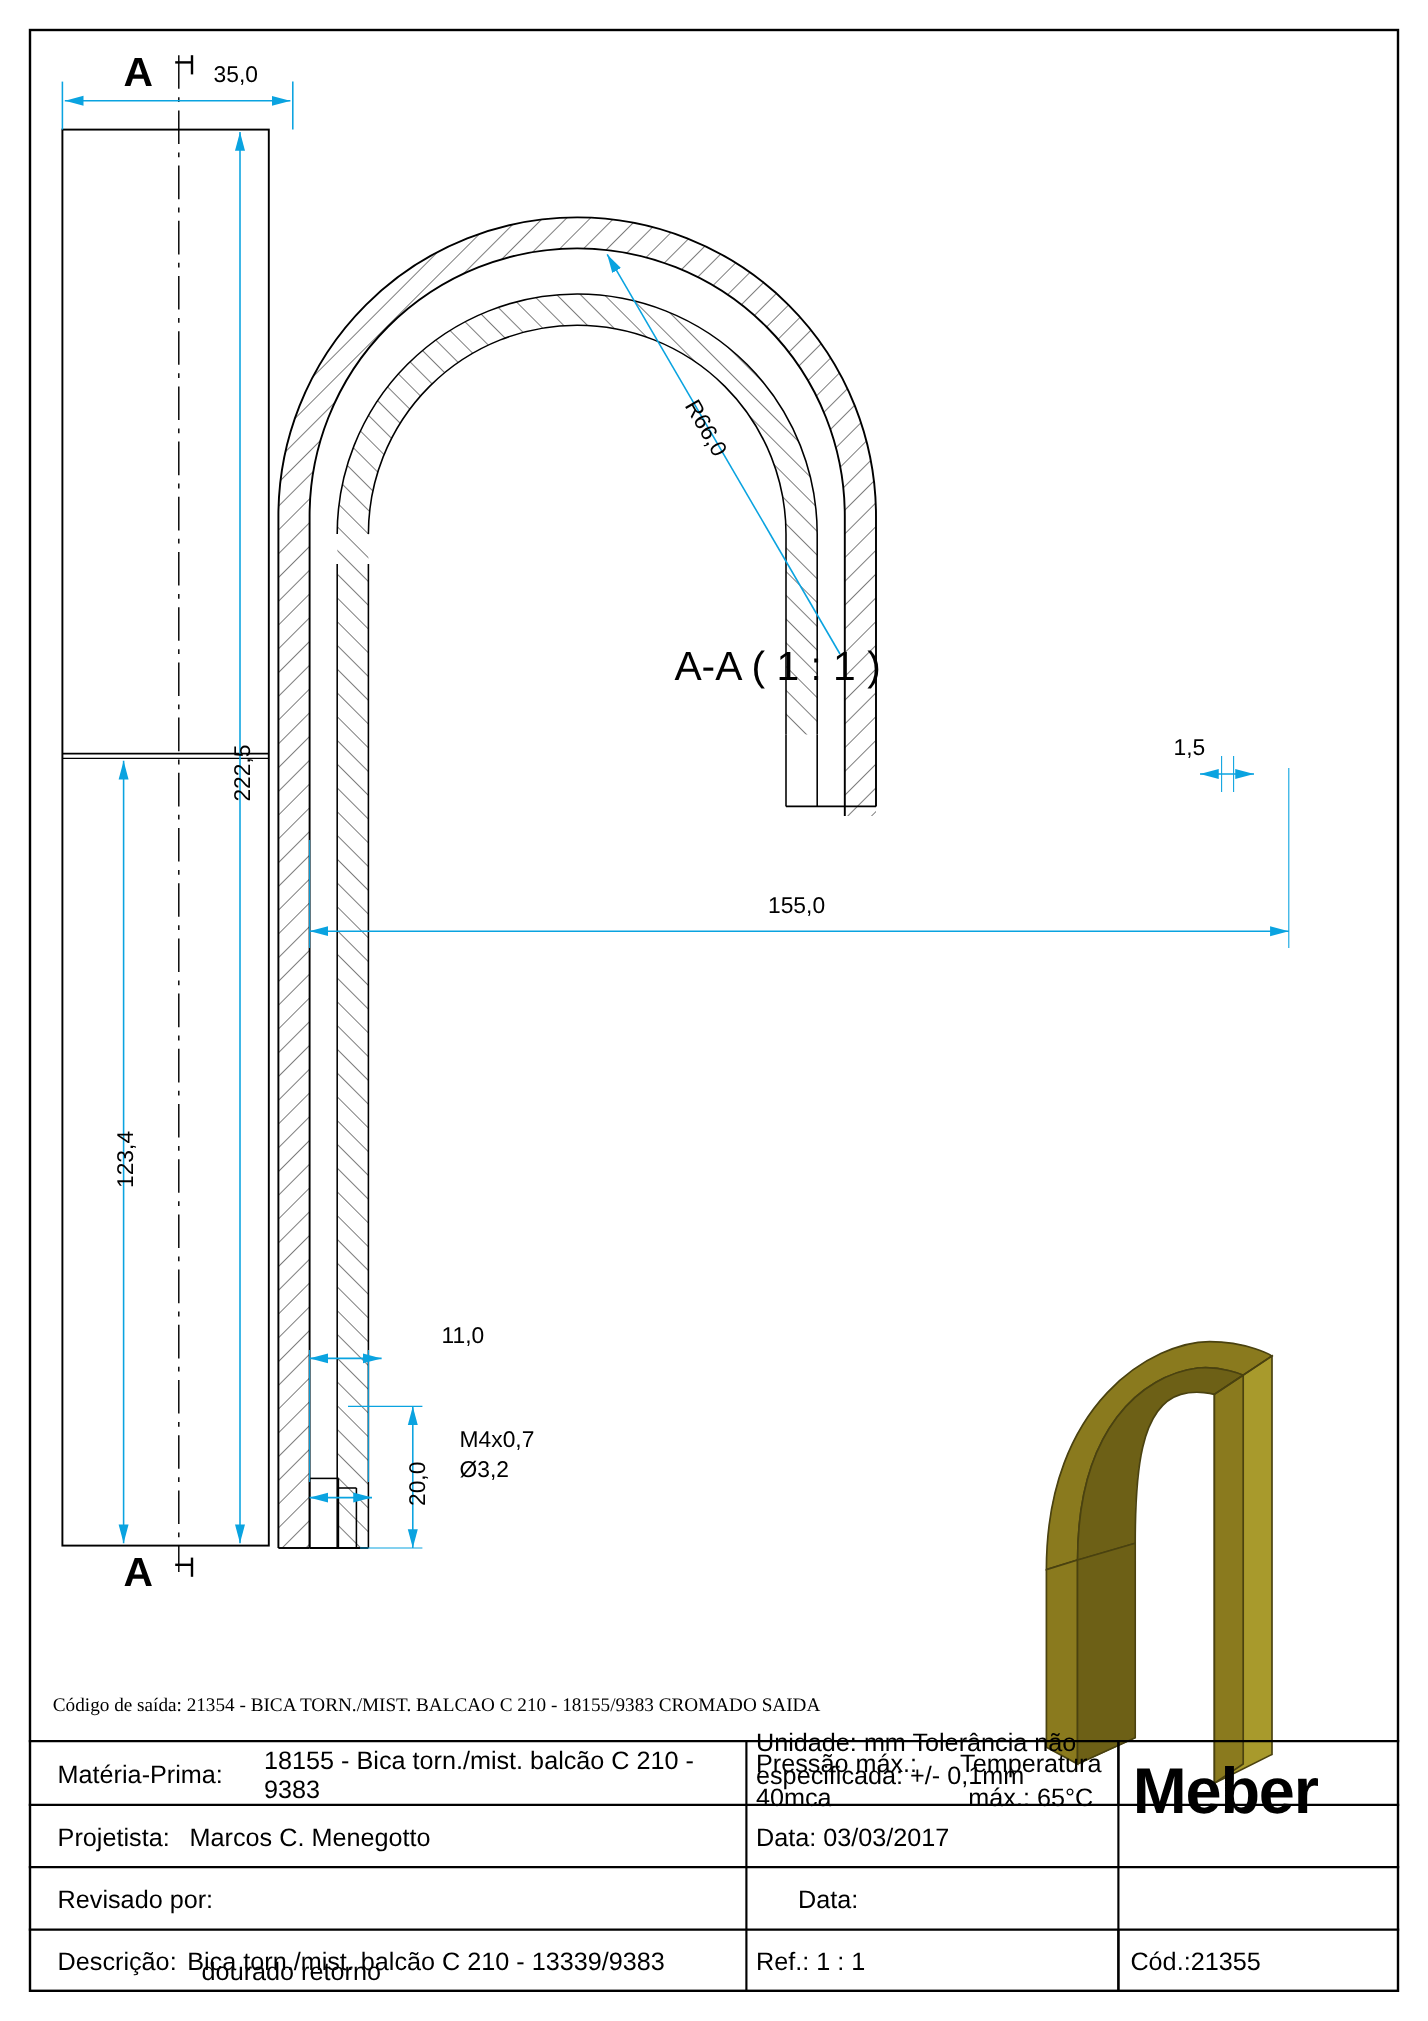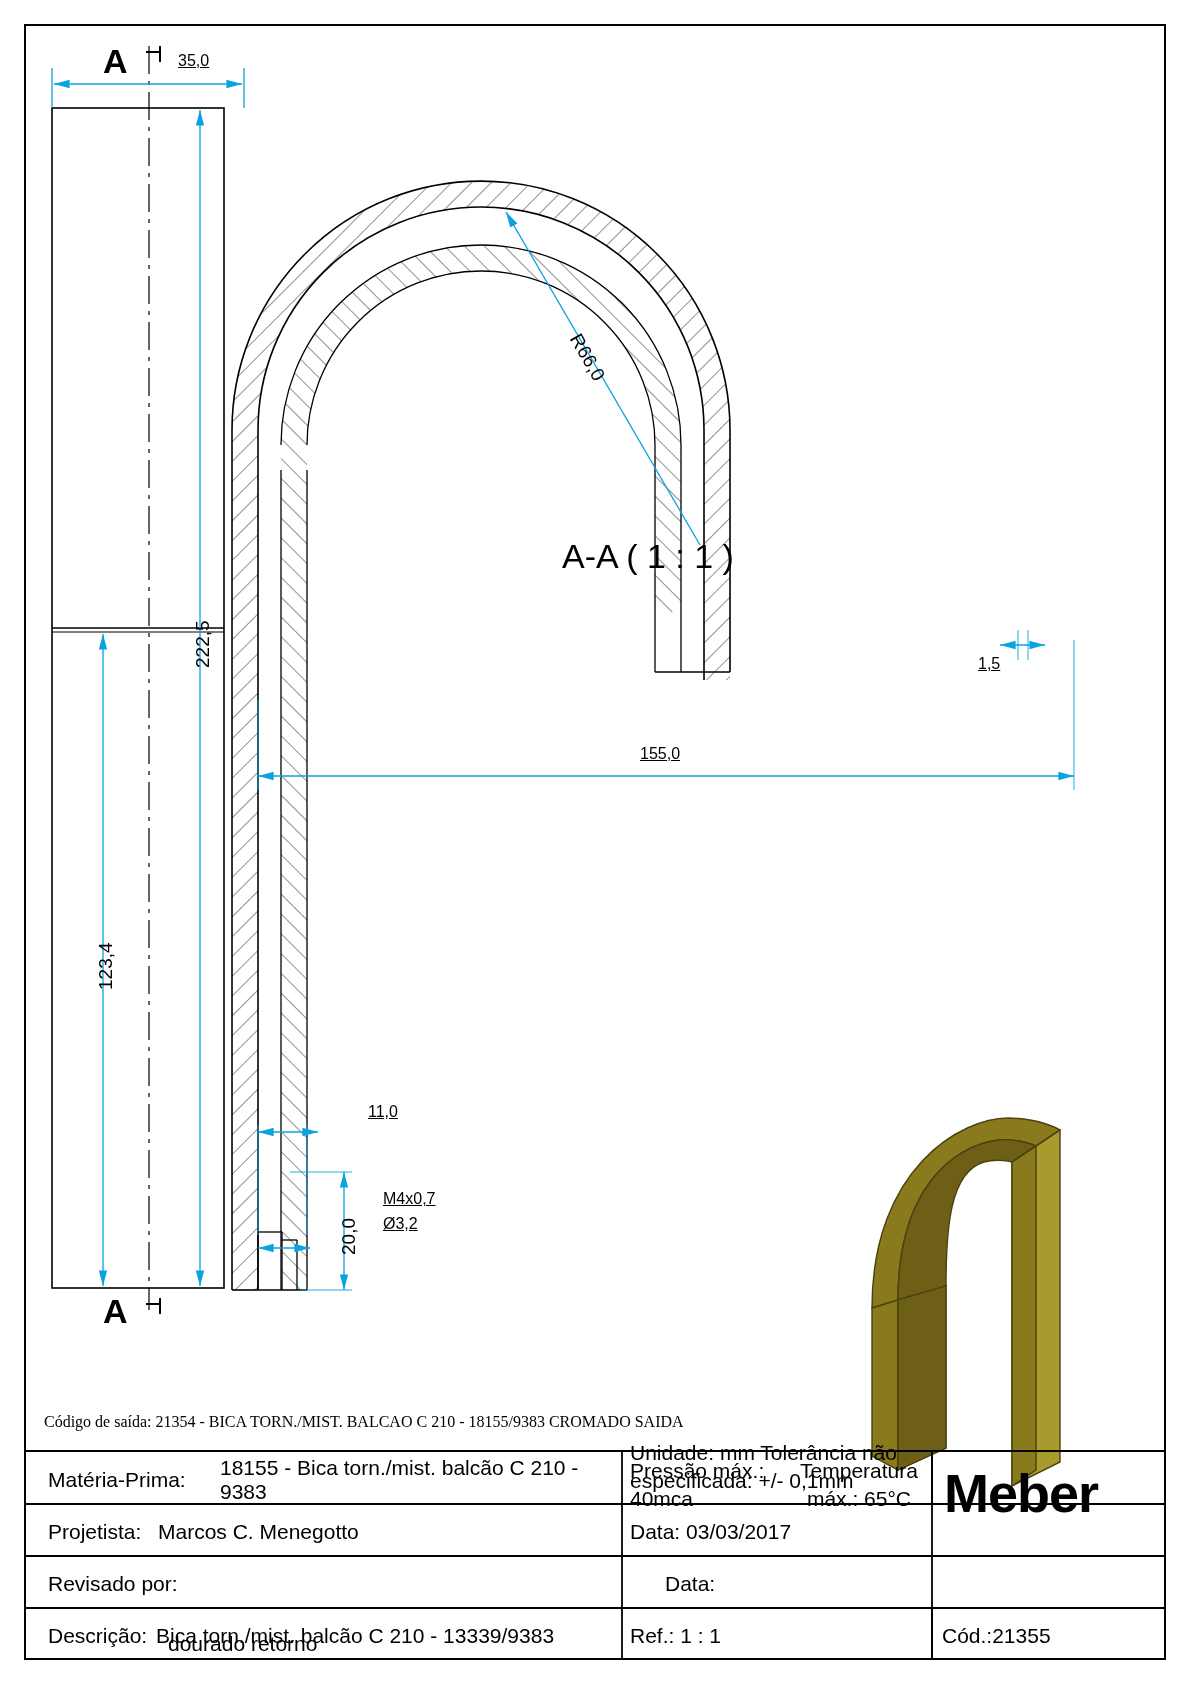--- a/index.html
+++ b/index.html
@@ -30,24 +30,23 @@
   svg.draw {
     position: absolute;
     left: 0;
     top: 0;
     width: 1190px;
     height: 1684px;
     pointer-events: none;
   }
   .dimtext {
     position: absolute;
-    font-size: 16px;
+    font-size: 19px;
     color: #000;
     white-space: nowrap;
-    text-decoration: underline;
   }
   .sectionlabel {
     position: absolute;
     font-size: 34px;
     font-weight: bold;
     color: #000;
   }
   .viewtitle {
     position: absolute;
     font-size: 34px;
@@ -274,21 +273,21 @@
   <div class="rottext" style="left:192px; top:668px; transform:rotate(-90deg);">222,5</div>
 
   <div class="rottext" style="left:95px; top:990px; transform:rotate(-90deg);">123,4</div>
 
   <div class="rottext" style="left:584px; top:330px; transform:rotate(60deg);">R66,0</div>
 
   <div class="viewtitle" style="left:562px; top:537px;">A-A ( 1 : 1 )</div>
 
   <div class="dimtext" style="left:640px; top:745px;">155,0</div>
 
-  <div class="dimtext" style="left:978px; top:613px;margin-top:42px;">1,5</div>
+  <div class="dimtext" style="left:978px; top:613px;">1,5</div>
 
   <div class="dimtext" style="left:368px; top:1103px;">11,0</div>
 
   <div class="rottext" style="left:338px; top:1255px; transform:rotate(-90deg);">20,0</div>
 
   <div class="dimtext" style="left:383px; top:1190px;">M4x0,7</div>
   <div class="dimtext" style="left:383px; top:1215px;">Ø3,2</div>
 
   <div class="codigo-line">Código de saída: 21354 - BICA TORN./MIST. BALCAO C 210 - 18155/9383 CROMADO SAIDA</div>
 

